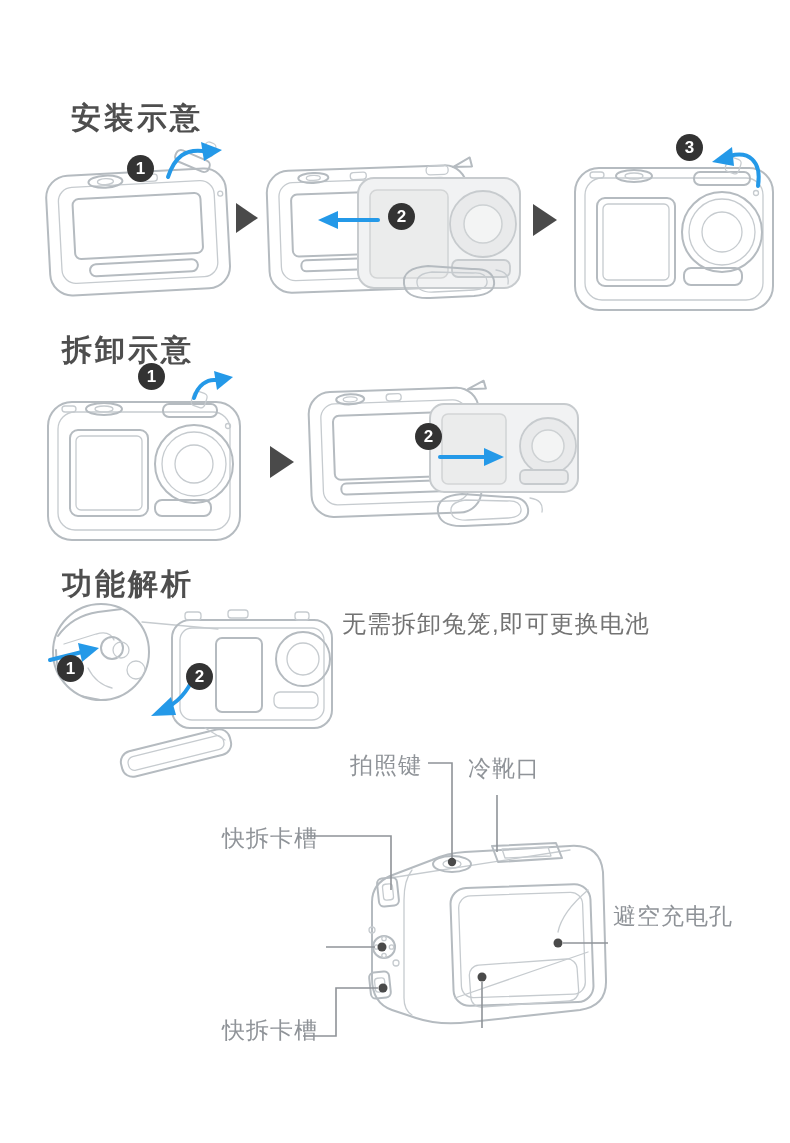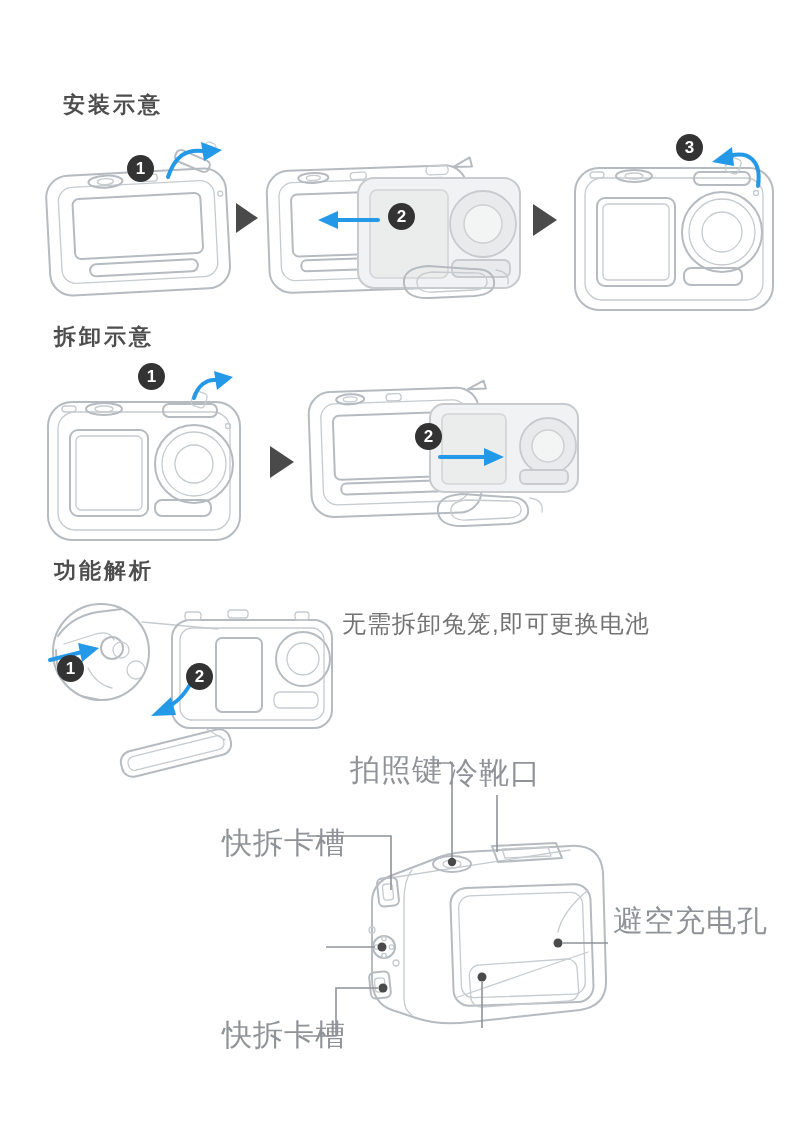--- a/index.html
+++ b/index.html
@@ -2,30 +2,30 @@
 <html><head>
 <meta charset="utf-8">
 <style>
   html,body{margin:0;padding:0;background:#fff;}
   .canvas{
     position:relative;width:790px;height:1143px;background:#ffffff;
     font-family:"Liberation Sans","DejaVu Sans",sans-serif;overflow:hidden;
   }
   .art{position:absolute;left:0;top:0;z-index:1;}
   .heading{
-    position:absolute;z-index:3;margin:8px;font-size:22px;font-weight:bold;
+    position:absolute;z-index:3;margin:16px;font-size:30px;font-weight:bold;
     color:#4e4e4e;letter-spacing:3px;white-space:nowrap;
   }
   .badge{
     position:absolute;z-index:4;width:27px;height:27px;border-radius:50%;
     background:#333333;color:#ffffff;font-size:17px;font-weight:bold;
     display:flex;align-items:center;justify-content:center;line-height:1;
   }
   .callout-label{
-    position:absolute;z-index:3;font-size:30px;color:#8f9398;
+    position:absolute;z-index:3;font-size:23px;color:#8f9398;
     letter-spacing:1px;white-space:nowrap;
   }
   .note{
     position:absolute;z-index:3;font-size:24px;color:#737373;
     letter-spacing:1px;white-space:nowrap;
   }
   .ln{fill:none;stroke:#b5bbc0;stroke-width:2;stroke-linecap:round;stroke-linejoin:round;}
   .lnthin{fill:none;stroke:#c6cbcf;stroke-width:1.3;stroke-linecap:round;stroke-linejoin:round;}
   .fillbody{fill:#f1f2f3;stroke:#c7cbce;stroke-width:2;}
   .fillscr{fill:#ebecec;stroke:#d3d5d6;stroke-width:1.6;}
@@ -266,18 +266,18 @@
   <div class="badge" style="left:388px;top:203px">2</div>
   <div class="badge" style="left:676px;top:134px">3</div>
   <div class="badge" style="left:138px;top:363px">1</div>
   <div class="badge" style="left:415px;top:423px">2</div>
   <div class="badge" style="left:57px;top:655px">1</div>
   <div class="badge" style="left:186px;top:663px">2</div>
 
   <div class="note" style="left:342px;top:608px">无需拆卸兔笼,即可更换电池</div>
 
   <div class="callout-label" style="left:350px;top:750px">拍照键</div>
-  <div class="callout-label" style="left:448px;top:753px">冷靴口</div>
+  <div class="callout-label" style="left:468px;top:753px">冷靴口</div>
   <div class="callout-label" style="left:222px;top:823px">快拆卡槽</div>
   <div class="callout-label" style="left:613px;top:901px">避空充电孔</div>
   <div class="callout-label" style="left:222px;top:1015px">快拆卡槽</div>
 
 </div>
 
 </body></html>

